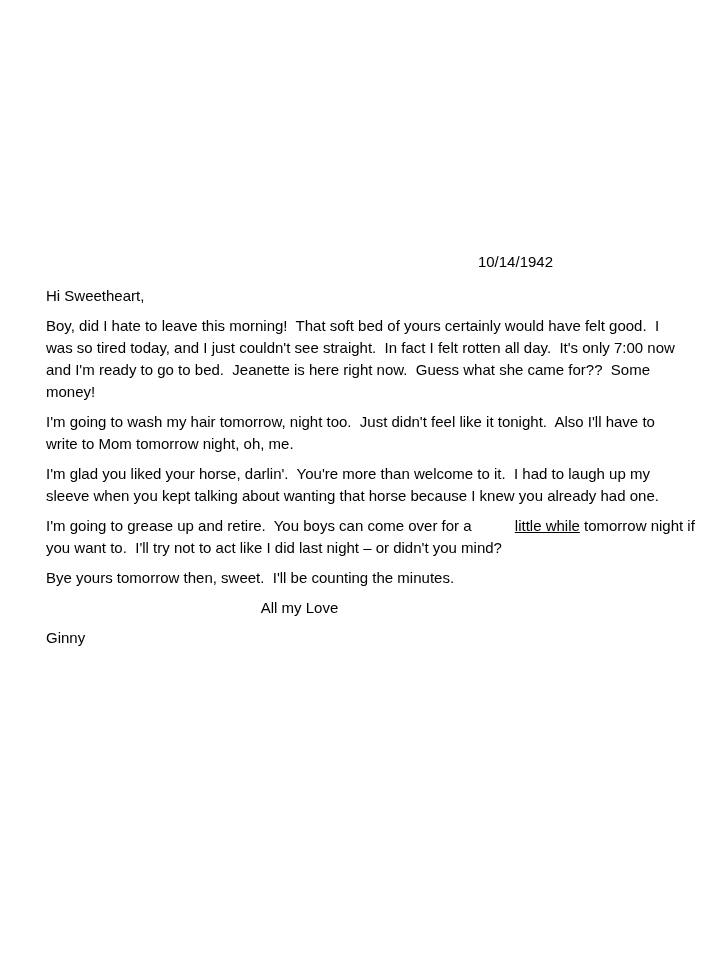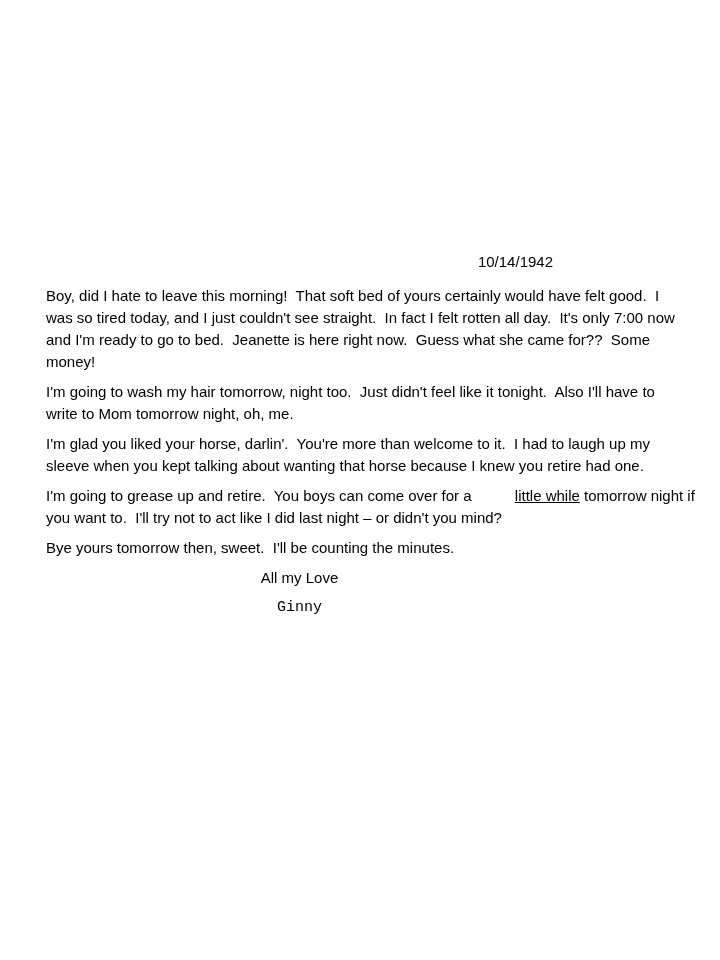--- a/index.html
+++ b/index.html
@@ -22,36 +22,37 @@
   }
   .para {
     margin: 0 0 8px 0;
     font-size: 15px;
     line-height: 22px;
     white-space: pre;      
     color: #000000;
   }
   .date      { text-align: right; margin-bottom: 12px; }
   .closing   { text-align: center; margin-top: 5px; }
-  .signature { text-align: center; margin-top: 0; font-family: Liberation Mono, monospace; }
+  .signature { margin-top: 0; }
   .u { text-decoration: underline; padding-left: 39px; }
 </style>
 </head>
 <body>
 
 <div class="page">
   <p class="para date">10/14/1942</p>
+  <p class="para salutation">Hi Sweetheart,</p>
   <div id="letter-body">
       <p class="para"><span>Boy, did I hate to leave this morning!  That soft bed of yours certainly would have felt good.  I
 was so tired today, and I just couldn't see straight.  In fact I felt rotten all day.  It's only 7:00 now
 and I'm ready to go to bed.  Jeanette is here right now.  Guess what she came for??  Some
 money!</span></p>
       <p class="para"><span>I'm going to wash my hair tomorrow, night too.  Just didn't feel like it tonight.  Also I'll have to
 write to Mom tomorrow night, oh, me.</span></p>
       <p class="para"><span>I'm glad you liked your horse, darlin'.  You're more than welcome to it.  I had to laugh up my
-sleeve when you kept talking about wanting that horse because I knew you retire had one.</span></p>
+sleeve when you kept talking about wanting that horse because I knew you already had one.</span></p>
       <p class="para"><span>I'm going to grease up and retire.  You boys can come over for a </span><span class="u">little while</span><span> tomorrow night if
 you want to.  I'll try not to act like I did last night – or didn't you mind?</span></p>
       <p class="para"><span>Bye yours tomorrow then, sweet.  I'll be counting the minutes.</span></p>
     </div>
   <p class="para closing">All my Love</p>
   <p class="para signature">Ginny</p>
 </div>
 
 </body></html>

